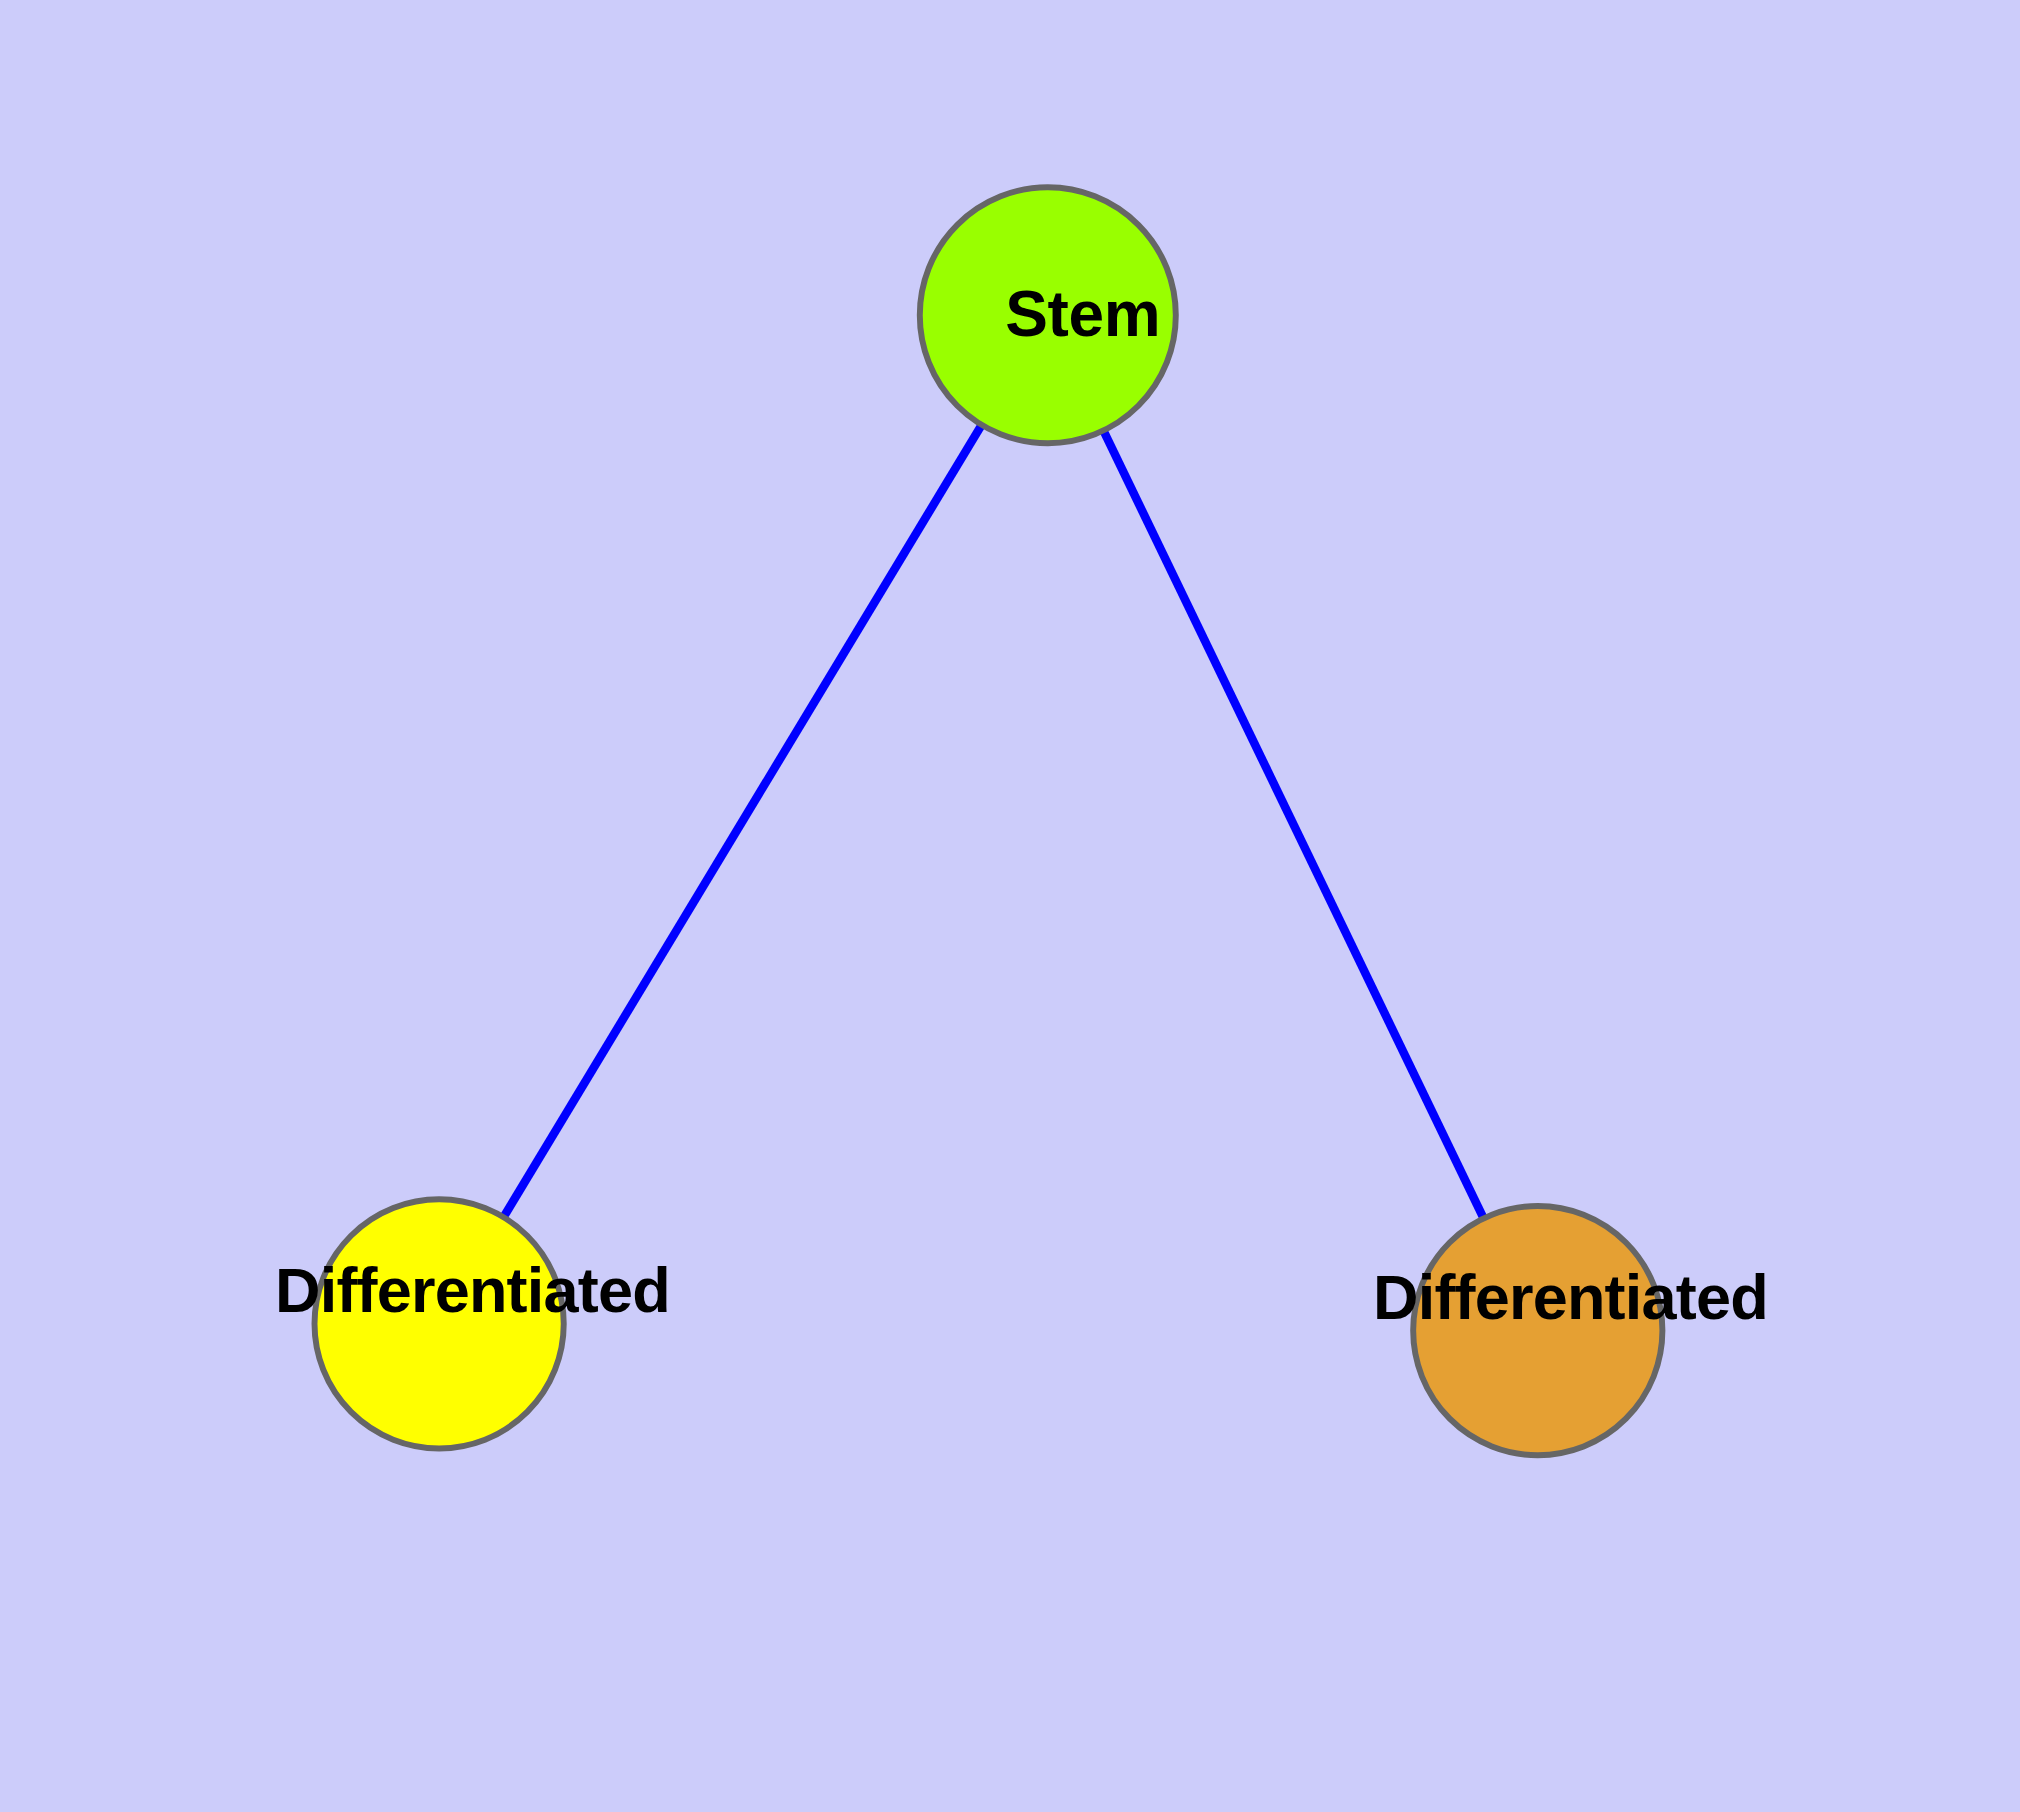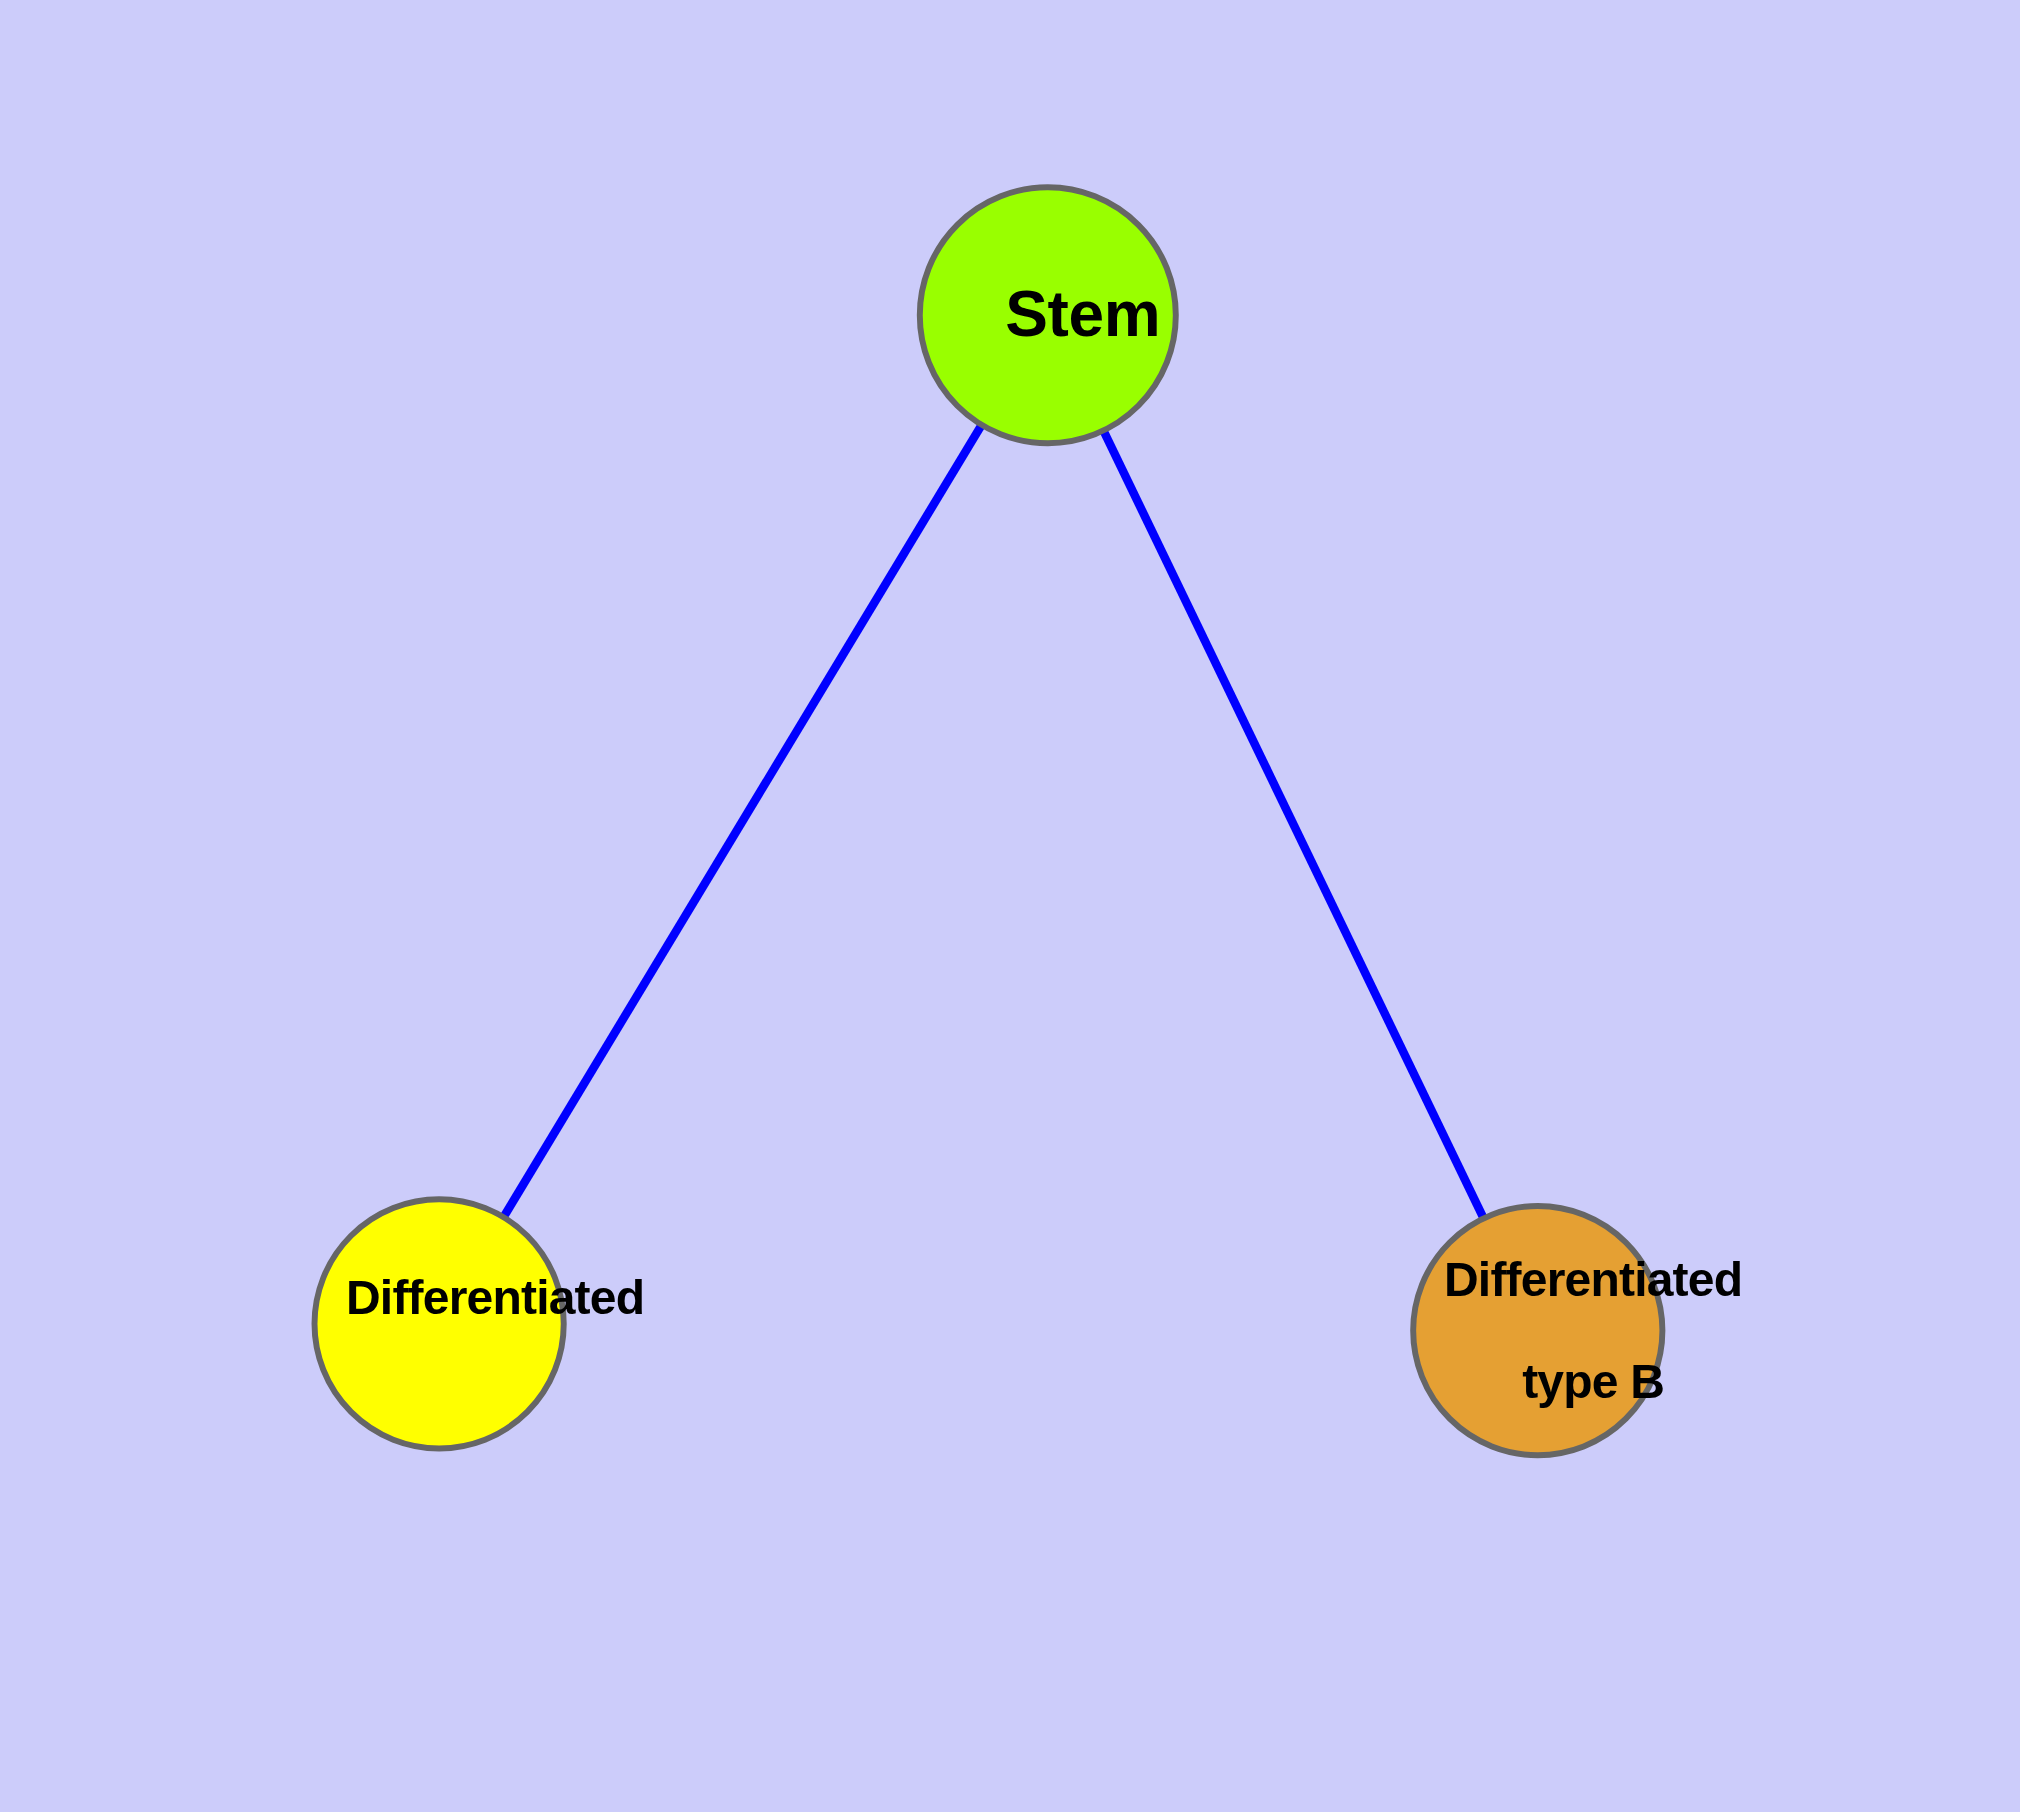--- a/index.html
+++ b/index.html
@@ -36,23 +36,22 @@
     line-height: 1.06;
     white-space: pre;
     pointer-events: none;
     -webkit-font-smoothing: antialiased;
   }
   .node-label.stem {
     font-size: 64px;
     letter-spacing: -0.4px;
   }
   .node-label.leaf {
-    font-size: 48px;
+    font-size: 63px;
     letter-spacing: -0.8px;
-    margin-left: 31px;
   }
 </style>
 </head>
 <body>
 
 <div id="diagram-root" style="background: rgb(204, 204, 250); border-radius: 28px;">
 
   <svg id="graph-svg" viewBox="0 0 2384 2138" preserveAspectRatio="none" xmlns="http://www.w3.org/2000/svg">
 
     <rect x="0" y="0" width="2384" height="2138" id="bg-rect" fill="#ccccfa"></rect>
@@ -72,17 +71,16 @@
   <div class="node-label stem" id="label-stem" style="color: rgb(0, 0, 0); left: 75px; width: 1946px; top: 315px; transform: translateY(-50%);">
     <span>Stem</span>
   </div>
 
   <div class="node-label leaf" id="label-diff-a" style="color: rgb(0, 0, 0); left: 0px; width: 878px; top: 1324px; transform: translateY(-50%);">
     <span>Differentiated</span><br>
   </div>
 
   <div class="node-label leaf" id="label-diff-b" style="color: rgb(0, 0, 0); left: 1054px; width: 966px; top: 1331px; transform: translateY(-50%);">
     <span>Differentiated</span><br>
-    <span>type B</span>
   </div>
 
 </div>
 
 
 </body></html>

